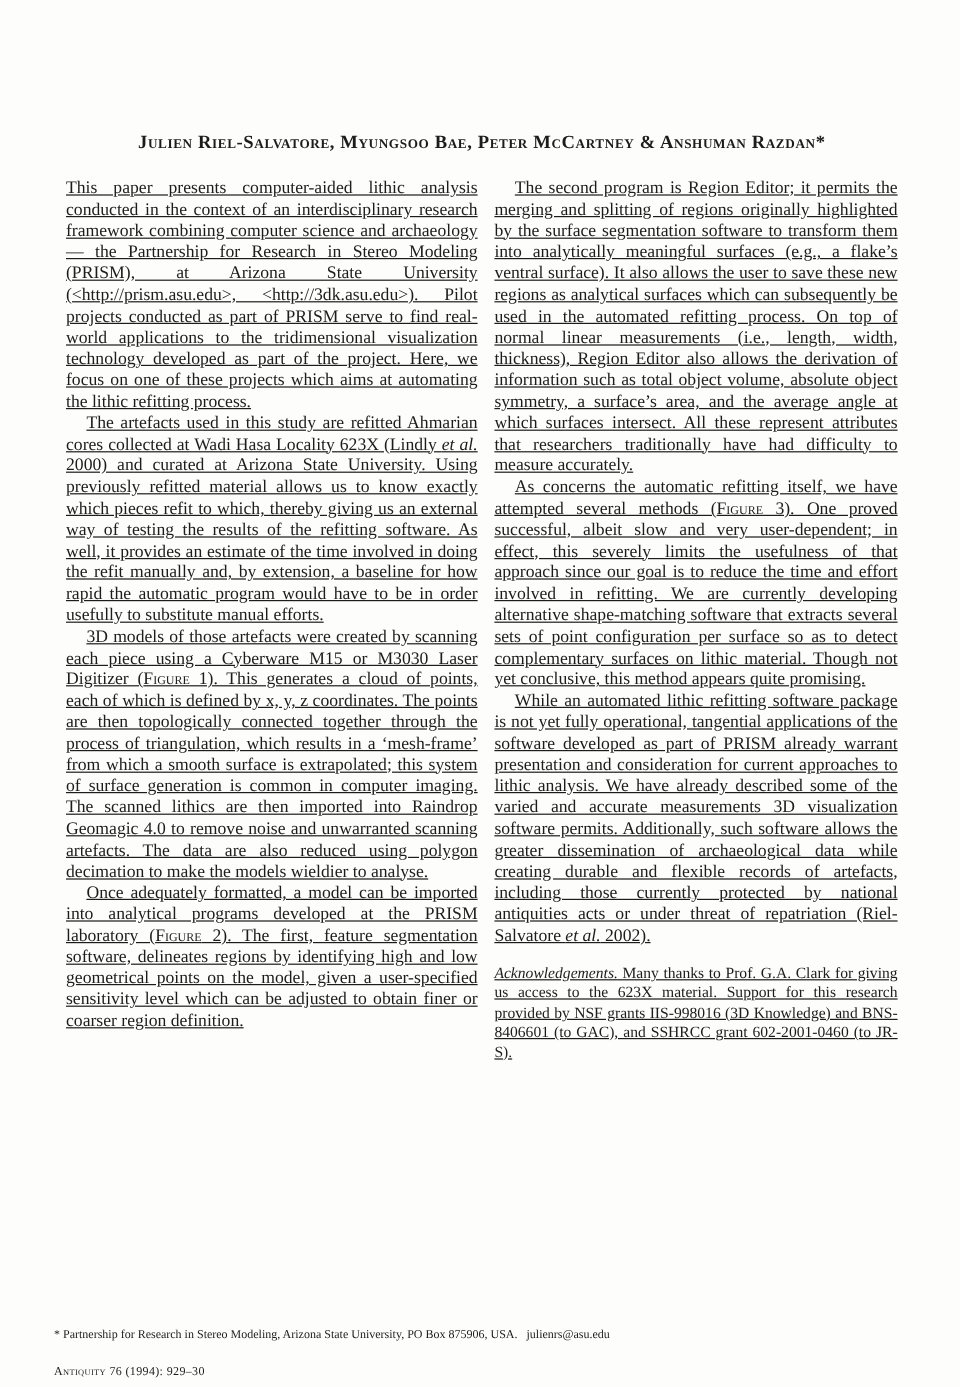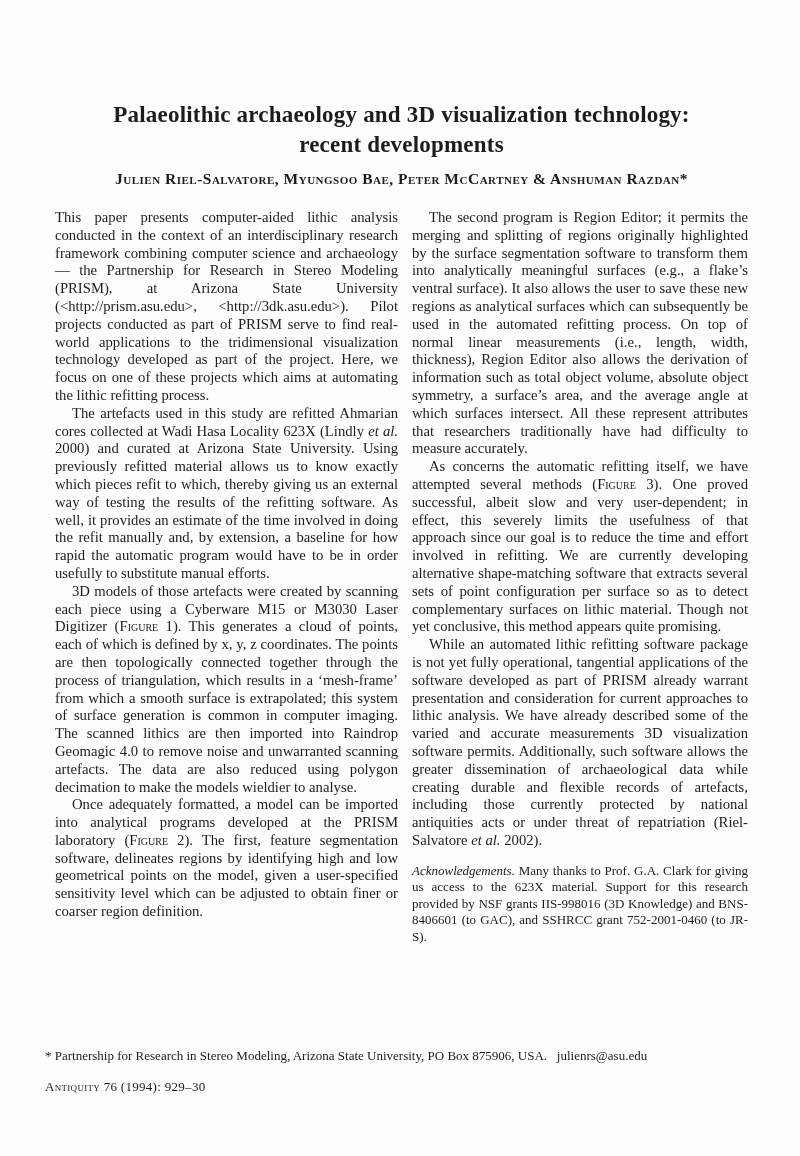--- a/index.html
+++ b/index.html
@@ -36,67 +36,63 @@
   }
   .col {
     text-align:justify;
     font-size:14.7px;
     line-height:17.8px;
     hyphens:auto;
     -webkit-hyphens:auto;
   }
   .col-left  { width:343px; }
   .col-right { width:336px; }
-  .col p { margin:0; }
+  .col p { margin:0;text-decoration:underline; }
   .col p.indent { text-indent:17px; }
   .i  { font-style:italic; }
   .sc { font-variant:small-caps; }
   p.ack {
     font-size:13px;
     line-height:16.5px;
     margin-top:13px !important;
     text-align:justify;
   }
   .footer {
     position:absolute;
     left:45px; right:52px;
-    top:1047px;
-    font-size:13px;
+    top:1104px;
+    font-size:10px;
     line-height:17px;
   }
   .journal {
     margin-top:14px;
     font-variant:small-caps;
     letter-spacing:0.3px;
   }
 </style>
 </head>
 <body>
 
 <div class="page">
 
-  <h1 class="title">
-    <span>Palaeolithic archaeology and 3D visualization technology:</span><br>
-    <span>recent developments</span>
-  </h1>
 
   <div class="authors">Julien Riel-Salvatore, Myungsoo Bae, Peter McCartney &amp; Anshuman Razdan*</div>
 
   <div class="columns">
     <div class="col col-left">
         <p class=""><span>This paper presents computer-aided lithic analysis conducted in the context of an interdisciplinary research framework combining computer science and archaeology — the Partnership for Research in Stereo Modeling (PRISM), at Arizona State University (&lt;http://prism.asu.edu&gt;, &lt;http://3dk.asu.edu&gt;). Pilot projects conducted as part of PRISM serve to find real-world applications to the tridimensional visualization technology developed as part of the project. Here, we focus on one of these projects which aims at automating the lithic refitting process.</span></p>
         <p class="indent"><span>The artefacts used in this study are refitted Ahmarian cores collected at Wadi Hasa Locality 623X (Lindly </span><span class="i">et al.</span><span> 2000) and curated at Arizona State University. Using previously refitted material allows us to know exactly which pieces refit to which, thereby giving us an external way of testing the results of the refitting software. As well, it provides an estimate of the time involved in doing the refit manually and, by extension, a baseline for how rapid the automatic program would have to be in order usefully to substitute manual efforts.</span></p>
         <p class="indent"><span>3D models of those artefacts were created by scanning each piece using a Cyberware M15 or M3030 Laser Digitizer (</span><span class="sc">Figure</span><span> 1). This generates a cloud of points, each of which is defined by x, y, z coordinates. The points are then topologically connected together through the process of triangulation, which results in a ‘mesh-frame’ from which a smooth surface is extrapolated; this system of surface generation is common in computer imaging. The scanned lithics are then imported into Raindrop Geomagic 4.0 to remove noise and unwarranted scanning artefacts. The data are also reduced using polygon decimation to make the models wieldier to analyse.</span></p>
         <p class="indent"><span>Once adequately formatted, a model can be imported into analytical programs developed at the PRISM laboratory (</span><span class="sc">Figure</span><span> 2). The first, feature segmentation software, delineates regions by identifying high and low geometrical points on the model, given a user-specified sensitivity level which can be adjusted to obtain finer or coarser region definition.</span></p>
       </div>
     <div class="col col-right">
         <p class="indent"><span>The second program is Region Editor; it permits the merging and splitting of regions originally highlighted by the surface segmentation software to transform them into analytically meaningful surfaces (e.g., a flake’s ventral surface). It also allows the user to save these new regions as analytical surfaces which can subsequently be used in the automated refitting process. On top of normal linear measurements (i.e., length, width, thickness), Region Editor also allows the derivation of information such as total object volume, absolute object symmetry, a surface’s area, and the average angle at which surfaces intersect. All these represent attributes that researchers traditionally have had difficulty to measure accurately.</span></p>
         <p class="indent"><span>As concerns the automatic refitting itself, we have attempted several methods (</span><span class="sc">Figure</span><span> 3). One proved successful, albeit slow and very user-dependent; in effect, this severely limits the usefulness of that approach since our goal is to reduce the time and effort involved in refitting. We are currently developing alternative shape-matching software that extracts several sets of point configuration per surface so as to detect complementary surfaces on lithic material. Though not yet conclusive, this method appears quite promising.</span></p>
         <p class="indent"><span>While an automated lithic refitting software package is not yet fully operational, tangential applications of the software developed as part of PRISM already warrant presentation and consideration for current approaches to lithic analysis. We have already described some of the varied and accurate measurements 3D visualization software permits. Additionally, such software allows the greater dissemination of archaeological data while creating durable and flexible records of artefacts, including those currently protected by national antiquities acts or under threat of repatriation (Riel-Salvatore </span><span class="i">et al.</span><span> 2002).</span></p>
-        <p class=" ack"><span class="i">Acknowledgements.</span><span> Many thanks to Prof. G.A. Clark for giving us access to the 623X material. Support for this research provided by NSF grants IIS-998016 (3D Knowledge) and BNS-8406601 (to GAC), and SSHRCC grant 752-2001-0460 (to JR-S).</span></p>
+        <p class=" ack"><span class="i">Acknowledgements.</span><span> Many thanks to Prof. G.A. Clark for giving us access to the 623X material. Support for this research provided by NSF grants IIS-998016 (3D Knowledge) and BNS-8406601 (to GAC), and SSHRCC grant 602-2001-0460 (to JR-S).</span></p>
       </div>
   </div>
 
   <div class="footer">
     <div class="footnote">* Partnership for Research in Stereo Modeling, Arizona State University, PO Box 875906, USA.&nbsp;&nbsp; julienrs@asu.edu</div>
     <div class="journal">Antiquity 76 (1994): 929–30</div>
   </div>
 
 </div>
 

